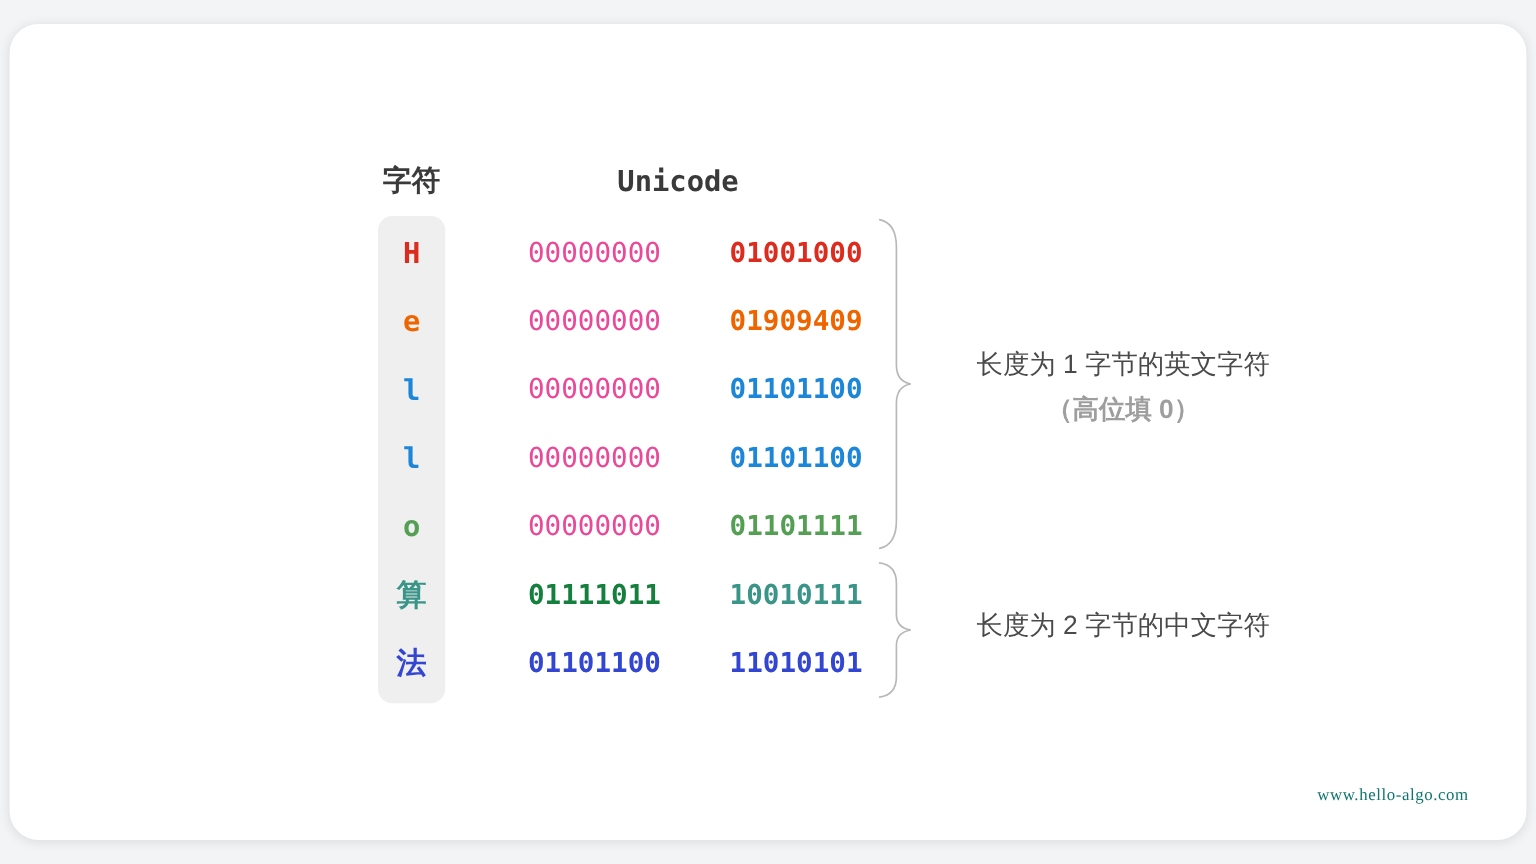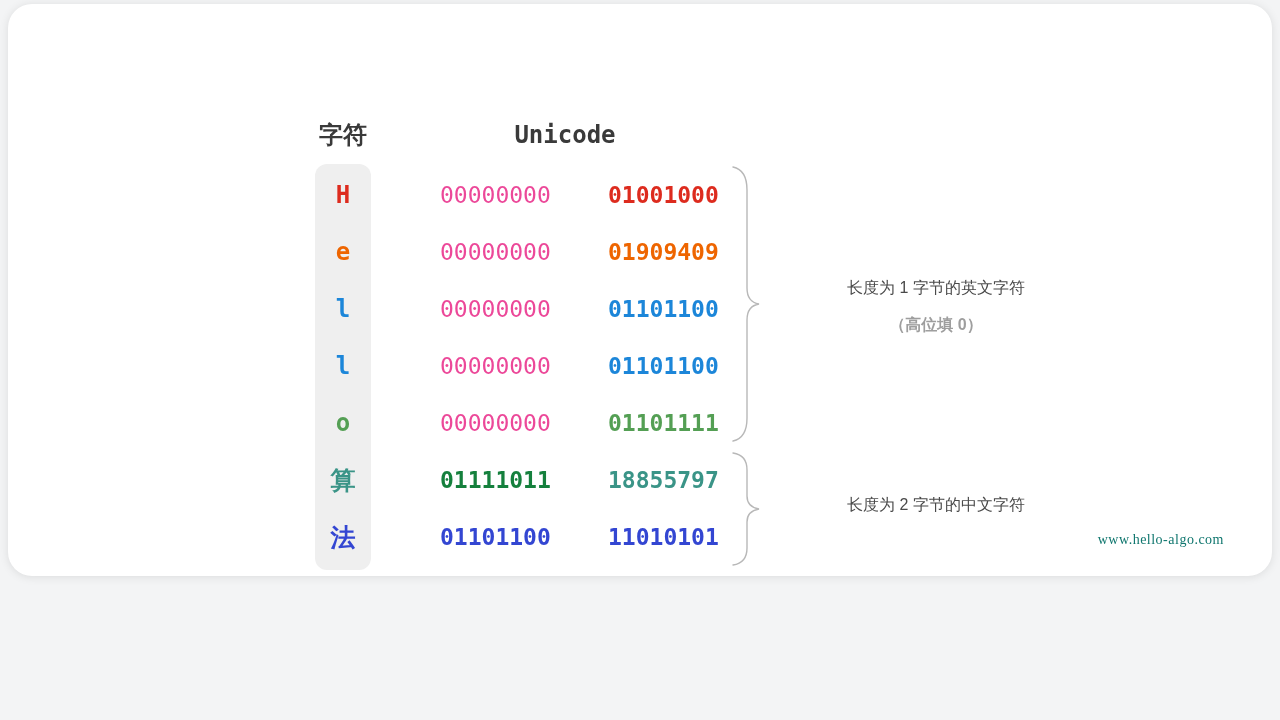--- a/index.html
+++ b/index.html
@@ -9,22 +9,22 @@
     font-family: "Liberation Sans", "DejaVu Sans", sans-serif;
     overflow: hidden;
   }
   .stage {
     position: relative;
     width: 1280px;
     height: 720px;
   }
   .card {
     position: absolute;
-    left: 8px; top: 4px;
-    width: 1264px; height: 572px;
+    left: 8px; top: 20px;
+    width: 1264px; height: 680px;
     background: #ffffff;
     border-radius: 24px;
     box-shadow: 0 1px 10px rgba(0,0,0,0.10);
   }
 
   
   .hdr {
     position: absolute;
     top: 103px; height: 56px; line-height: 56px;
     text-align: center;
@@ -80,21 +80,21 @@
   
   .brace { position: absolute; }
   .brace-1 { left: 724px; top: 162px; }
   .brace-2 { left: 724px; top: 448px; }
 
   
   .anno {
     position: absolute;
     left: 760px; width: 336px;
     text-align: center;
-    font-size: 16px;
+    font-size: 22px;
     color: #4a4a4a;
   }
   .anno-1 { top: 265px; line-height: 37px; }
   .anno-1 .sub { color: #9e9e9e; font-weight: bold; }
   .anno-2 { top: 486px; line-height: 30px; }
 
   
   .watermark {
     position: absolute;
     right: 48px; bottom: 28px;
@@ -142,21 +142,21 @@
 
   <div class="row" style="top: 390.5px;">
     <span class="cell char" style="color: rgb(84, 159, 84);">o</span>
     <span class="cell byte byte1 gray">00000000</span>
     <span class="cell byte byte2 bold" style="color: rgb(84, 159, 84);">01101111</span>
   </div>
 
   <div class="row" style="top: 447.5px;">
     <span class="cell char cjk" style="color: rgb(58, 148, 135);">算</span>
     <span class="cell byte byte1 bold" style="color: #15803d;">01111011</span>
-    <span class="cell byte byte2 bold" style="color: rgb(58, 148, 135);">18855797</span>
+    <span class="cell byte byte2 bold" style="color: rgb(58, 148, 135);">10010111</span>
   </div>
 
   <div class="row" style="top: 504.5px;">
     <span class="cell char cjk" style="color: rgb(51, 70, 210);">法</span>
     <span class="cell byte byte1 bold" style="color: rgb(51, 70, 210);">01101100</span>
     <span class="cell byte byte2 bold" style="color: rgb(51, 70, 210);">11010101</span>
   </div>
 </div>
 
     <svg class="brace brace-1" width="30" height="276" viewBox="0 0 30 276">

